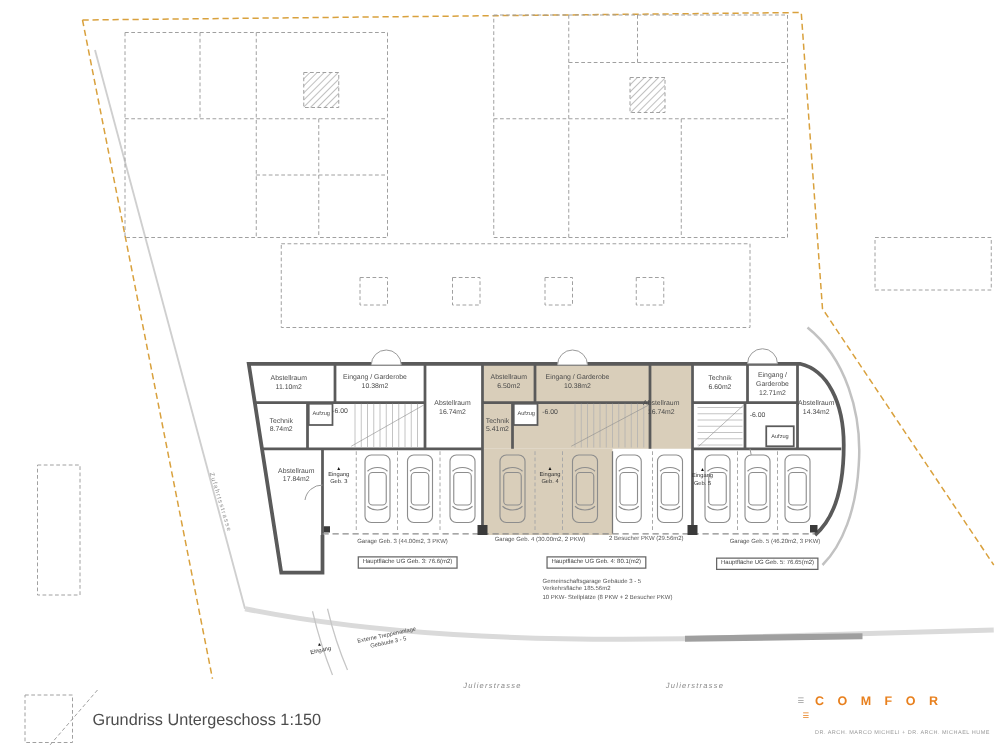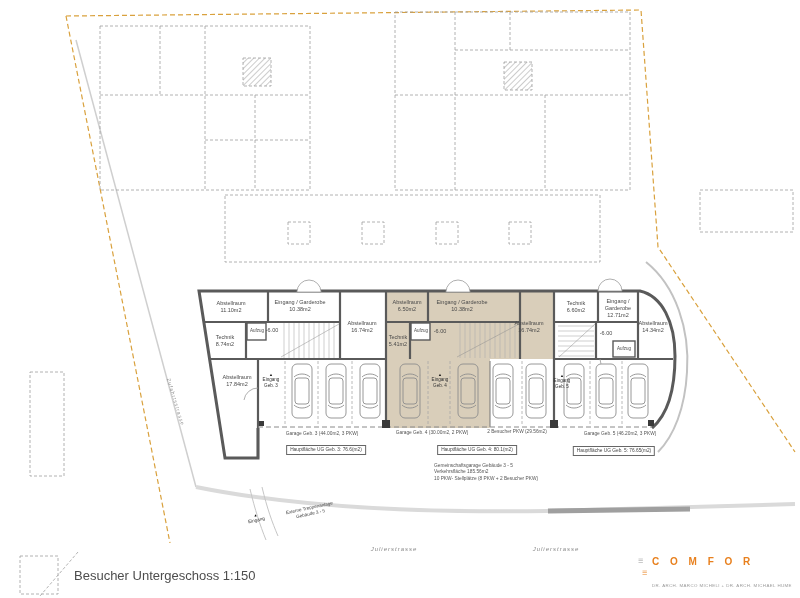--- a/index.html
+++ b/index.html
@@ -242,21 +242,21 @@
 <div class="zufahrt">Zufahrtsstrasse</div>
 <div class="lbl entry rot" style="left:256px;top:518px">
   <span class="arrow">▲</span>
   <span>Eingang</span>
     </div>
 <div class="lbl rot" style="left:310px;top:511px;font-size:4.6px">
   <span>Externe Treppenanlage</span>
   <span>Gebäude 3 - 5</span>
     </div>
 
-<div id="plan-title">Besucher Untergeschoss 1:150</div>
+<div id="plan-title">Grundriss Untergeschoss 1:150</div>
 
 <div id="logo">
   <span class="menu m1">☰</span>
   <span class="menu m2">☰</span>
   <div class="word-top">C O M F O R</div>
   <div class="tagline">DR. ARCH. MARCO MICHELI  +  DR. ARCH. MICHAEL HUME</div>
 </div>
 
 </div>
 

